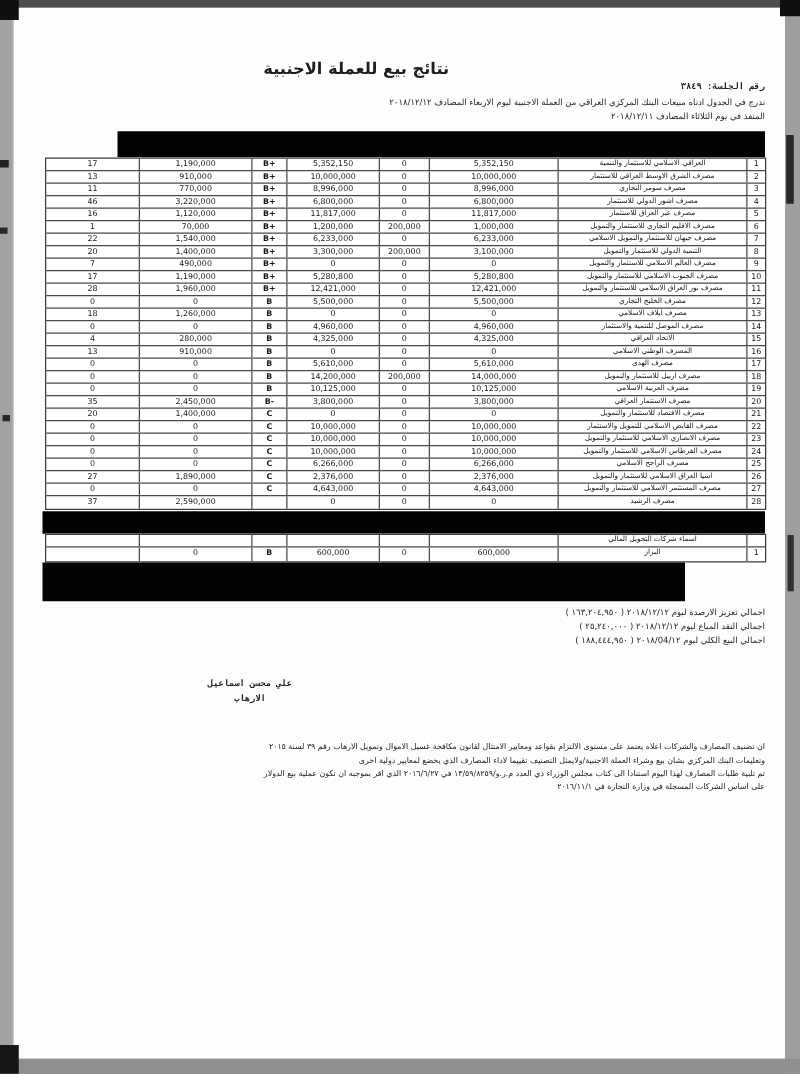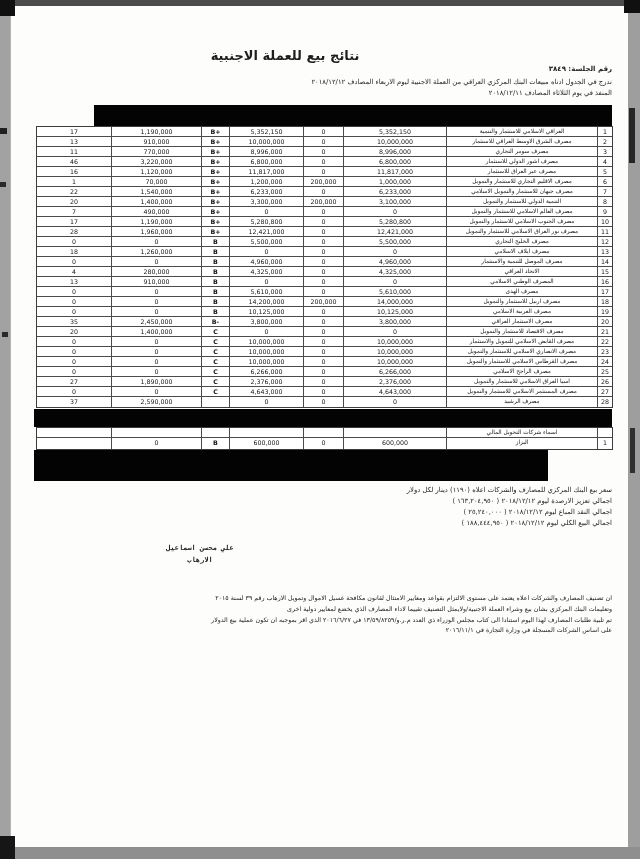--- a/index.html
+++ b/index.html
@@ -21,21 +21,21 @@
   .corner-bl{left:0;top:836px;width:15px;height:23px;background:#161616;}
   .streak-r1{left:629px;top:108px;width:6px;height:55px;background:#262626;}
   .streak-r2{left:630px;top:428px;width:5px;height:45px;background:#303030;}
   .tick-l1{left:0;top:128px;width:7px;height:6px;background:#202020;}
   .tick-l2{left:0;top:182px;width:6px;height:5px;background:#2a2a2a;}
   .tick-l3{left:2px;top:332px;width:6px;height:5px;background:#2a2a2a;}
   
   .page{left:10px;top:6px;width:618px;height:841px;background:#fdfdfc;border-left:1px solid #b5b5b5;border-right:1px solid #b0b0b0;}
 
   .doc-title{left:200px;top:48px;width:170px;text-align:center;font-size:13px;font-weight:700;direction:rtl;}
-  .session{right:28px;top:65px;font-size:7px;font-weight:700;direction:rtl;text-align:left;}
+  .session{right:28px;top:65px;font-size:7px;font-weight:700;direction:rtl;text-align:left;font-family:Liberation Mono, monospace;}
   .intro{right:28px;font-size:6.8px;direction:rtl;text-align:right;white-space:nowrap;}
   .intro1{top:78px;}
   .intro2{top:89px;margin-left:44px;}
 
   .bar{background:#030303;}
   .bar1{left:94px;top:105px;width:518px;height:21px;}
   .bar2{left:34px;top:409px;width:578px;height:18px;}
   .bar3{left:34px;top:450px;width:514px;height:31px;}
 
   .tbl{left:36px;width:577px;border:1px solid #3c3c3c;box-sizing:border-box;background:#fff;}
@@ -386,24 +386,23 @@
       <div class="tcell c4">0</div>
       <div class="tcell c5">600,000</div>
       <div class="tcell c6">البزاز</div>
       <div class="tcell c7">1</div>
     </div>
   </div>
 
 <div class="abs bar bar3"></div>
 
 <div class="abs summary">
-  <div>سعر بيع البنك المركزي للمصارف والشركات اعلاه (١١٩٠) دينار لكل دولار</div>
   <div>اجمالي تعزيز الارصدة ليوم ٢٠١٨/١٢/١٢      ( ١٦٣,٢٠٤,٩٥٠ )</div>
   <div>اجمالي النقد المباع ليوم ٢٠١٨/١٢/١٢      ( ٢٥,٢٤٠,٠٠٠ )</div>
-  <div>اجمالي البيع الكلي ليوم ٢٠١٨/١٢/١٢      ( ١٨٨,٤٤٤,٩٥٠ )</div>
+  <div>اجمالي البيع الكلي ليوم ٢٠١٨/04/١٢      ( ١٨٨,٤٤٤,٩٥٠ )</div>
 </div>
 
 <div class="abs sig">
   <div>علي محسن اسماعيل</div>
   <div>الارهاب</div>
 </div>
 
 <div class="abs footnotes">
   <div>ان تصنيف المصارف والشركات اعلاه يعتمد على مستوى الالتزام بقواعد ومعايير الامتثال لقانون مكافحة غسيل الاموال وتمويل الارهاب رقم ٣٩ لسنة ٢٠١٥</div>
   <div>وتعليمات البنك المركزي بشان بيع وشراء العملة الاجنبية/ولايمثل التصنيف تقييما لاداء المصارف الذي يخضع لمعايير دولية اخرى</div>

